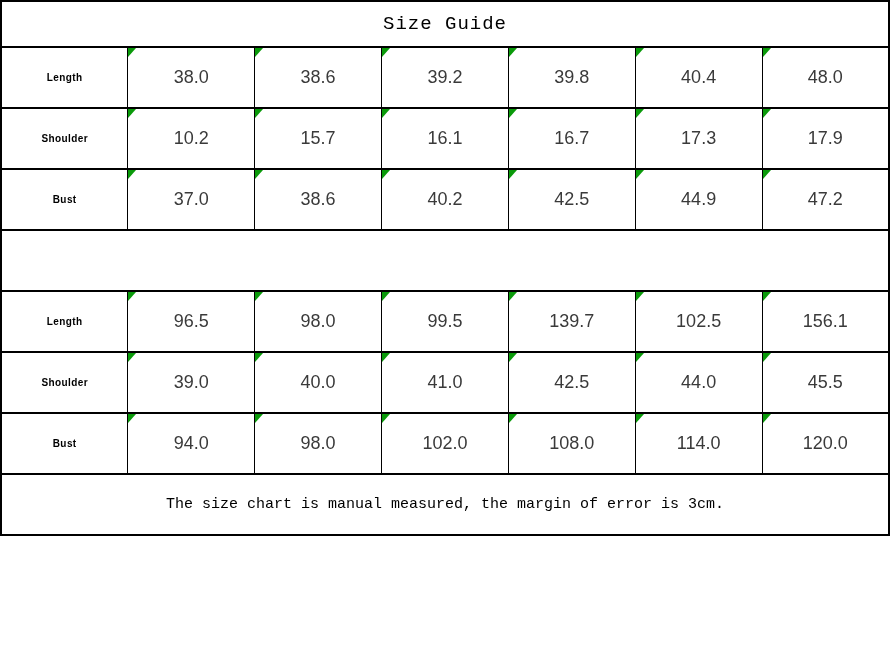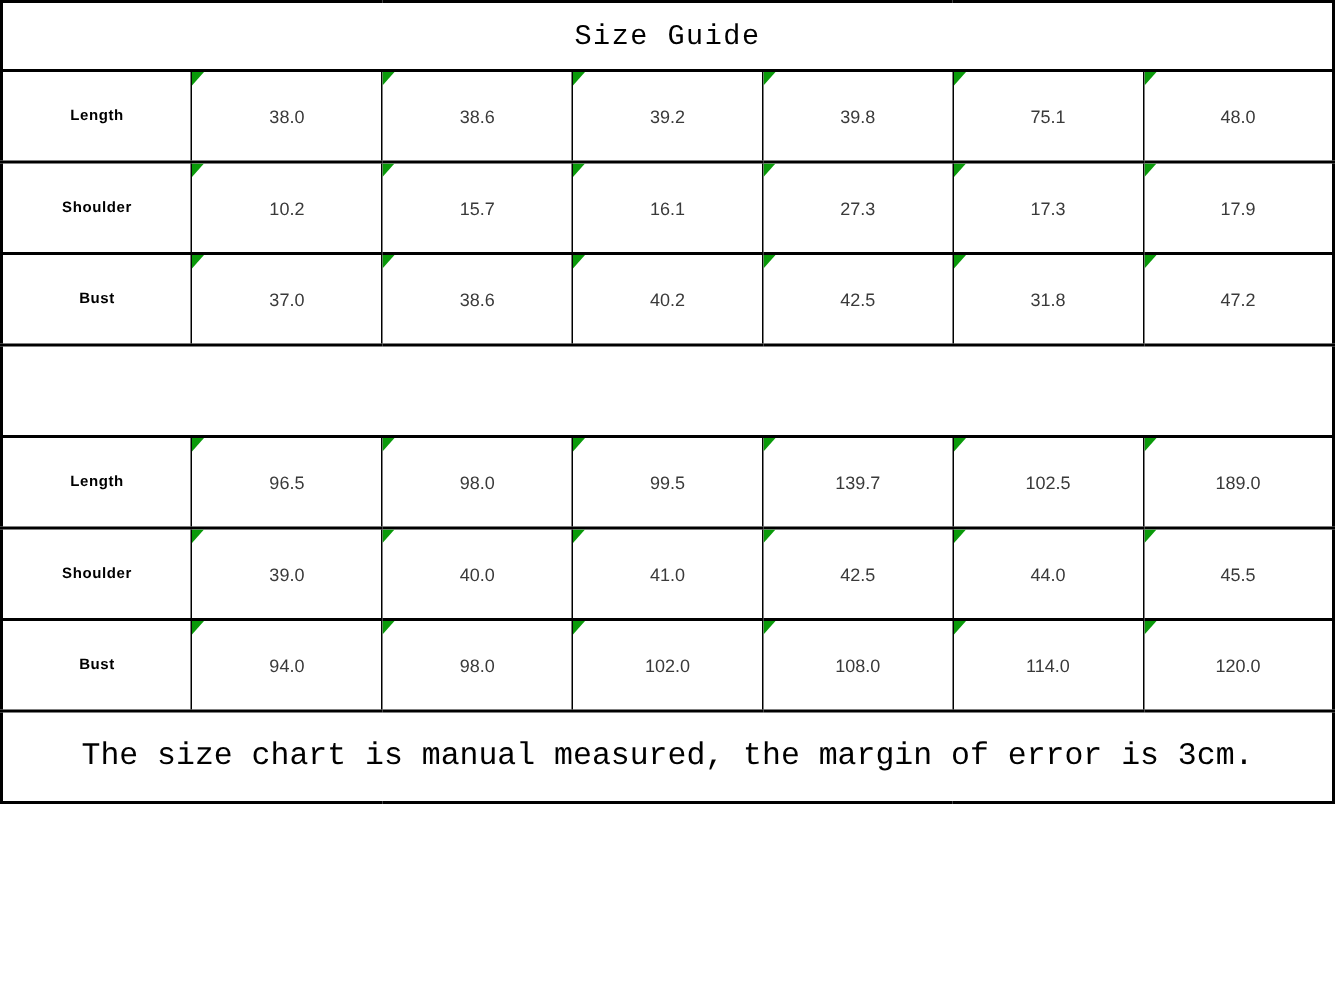--- a/index.html
+++ b/index.html
@@ -38,27 +38,27 @@
     color: #000;
   }
   td.lbl {
     font-weight: bold;
     font-size: 10px;
     letter-spacing: 0.4px;
     color: #000;
   }
   td.val {
     position: relative;
-    font-size: 12px;
+    font-size: 18px;
     color: #3a3a3a;
   }
   td.spacer-cell { background: #fff; }
   td.footer-cell {
     font-family: "Liberation Mono", "DejaVu Sans Mono", monospace;
-    font-size: 21px;
+    font-size: 15px;
     color: #000;
     margin-left: 38px;
   }
   .tri {
     position: absolute;
     top: 0; left: 0;
     width: 0; height: 0;
     border-top: 9px solid var(--marker-green, #0a9a0a);
     border-right: 8px solid transparent;
   }
@@ -82,57 +82,57 @@
     <td colspan="7" class="title-cell">Size Guide</td>
   </tr>
 
 
   <tr class="r">
     <td class="lbl">Length</td>
     <td class="val"><span class="tri"></span><span>38.0</span></td>
     <td class="val"><span class="tri"></span><span>38.6</span></td>
     <td class="val"><span class="tri"></span><span>39.2</span></td>
     <td class="val"><span class="tri"></span><span>39.8</span></td>
-    <td class="val"><span class="tri"></span><span>75.1</span></td>
+    <td class="val"><span class="tri"></span><span>40.4</span></td>
     <td class="val"><span class="tri"></span><span>48.0</span></td>
   </tr>
 
   <tr class="r">
     <td class="lbl">Shoulder</td>
     <td class="val"><span class="tri"></span><span>10.2</span></td>
     <td class="val"><span class="tri"></span><span>15.7</span></td>
     <td class="val"><span class="tri"></span><span>16.1</span></td>
-    <td class="val"><span class="tri"></span><span>27.3</span></td>
+    <td class="val"><span class="tri"></span><span>16.7</span></td>
     <td class="val"><span class="tri"></span><span>17.3</span></td>
     <td class="val"><span class="tri"></span><span>17.9</span></td>
   </tr>
 
   <tr class="r">
     <td class="lbl">Bust</td>
     <td class="val"><span class="tri"></span><span>37.0</span></td>
     <td class="val"><span class="tri"></span><span>38.6</span></td>
     <td class="val"><span class="tri"></span><span>40.2</span></td>
     <td class="val"><span class="tri"></span><span>42.5</span></td>
-    <td class="val"><span class="tri"></span><span>31.8</span></td>
+    <td class="val"><span class="tri"></span><span>44.9</span></td>
     <td class="val"><span class="tri"></span><span>47.2</span></td>
   </tr>
 
   <tr class="r">
     <td colspan="7" class="spacer-cell"></td>
   </tr>
 
 
   <tr class="r">
     <td class="lbl">Length</td>
     <td class="val"><span class="tri"></span><span>96.5</span></td>
     <td class="val"><span class="tri"></span><span>98.0</span></td>
     <td class="val"><span class="tri"></span><span>99.5</span></td>
     <td class="val"><span class="tri"></span><span>139.7</span></td>
     <td class="val"><span class="tri"></span><span>102.5</span></td>
-    <td class="val"><span class="tri"></span><span>189.0</span></td>
+    <td class="val"><span class="tri"></span><span>156.1</span></td>
   </tr>
 
   <tr class="r">
     <td class="lbl">Shoulder</td>
     <td class="val"><span class="tri"></span><span>39.0</span></td>
     <td class="val"><span class="tri"></span><span>40.0</span></td>
     <td class="val"><span class="tri"></span><span>41.0</span></td>
     <td class="val"><span class="tri"></span><span>42.5</span></td>
     <td class="val"><span class="tri"></span><span>44.0</span></td>
     <td class="val"><span class="tri"></span><span>45.5</span></td>

